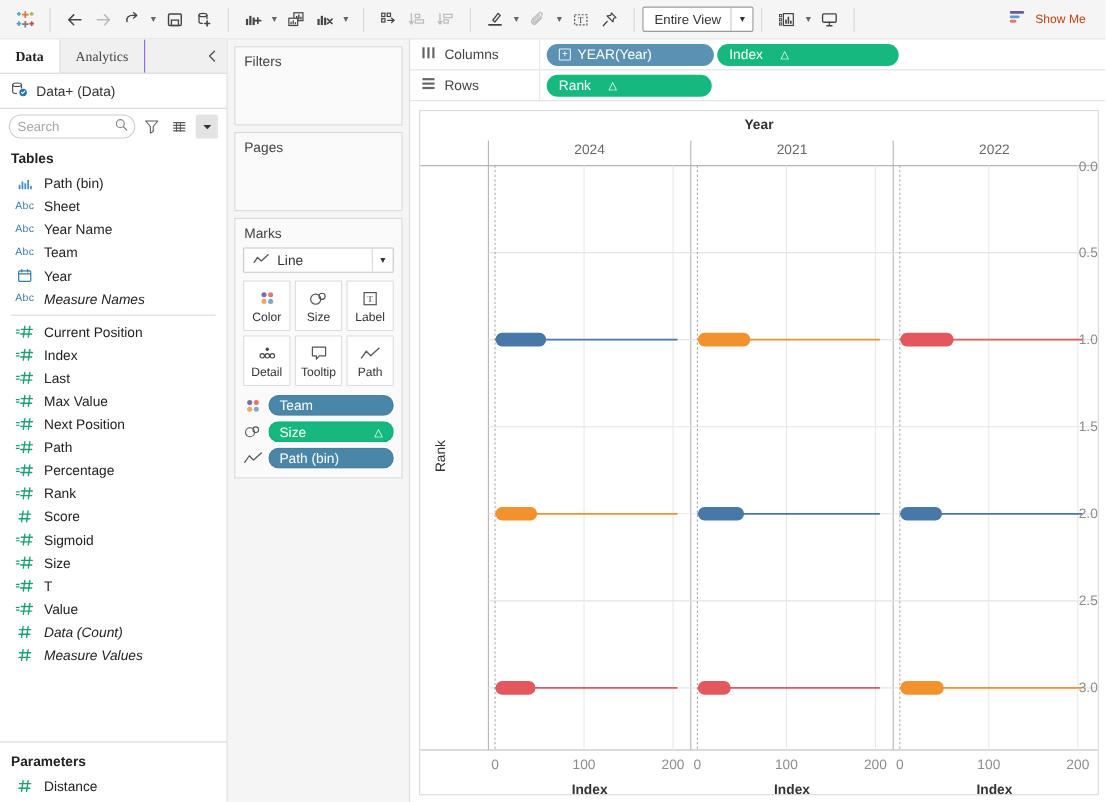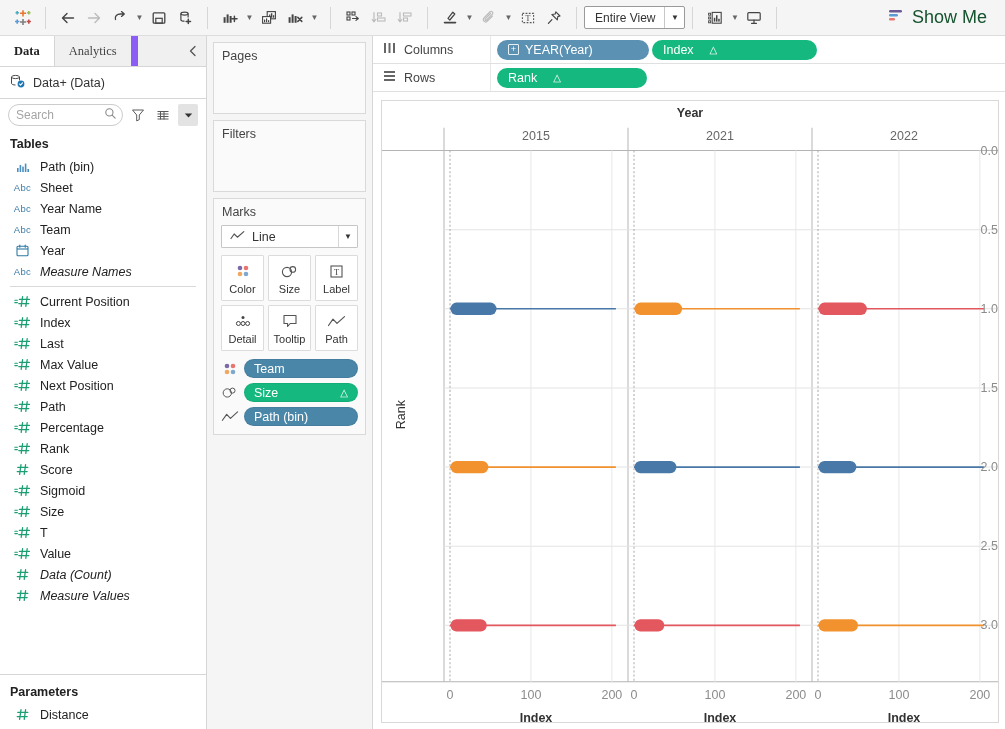--- a/index.html
+++ b/index.html
@@ -38,32 +38,32 @@
   .viewsel {
     height: 23px; border: 1px solid #9a9a9a; background:#fff; border-radius: 2px;
     display:flex; align-items:center; font-size: 12px; color:#333; cursor:pointer;
     margin: 0 4px;
   }
   .viewsel .vs-label { padding: 0 9px 0 10px; white-space: nowrap; }
   .viewsel .vs-arrow { width: 20px; height: 21px; border-left: 1px solid #c8c8c8;
     display:flex; align-items:center; justify-content:center; font-size: 8px; color:#333; }
   .showme {
     margin-left: auto; display: flex; align-items: center; gap: 7px;
-    padding: 3px 10px; border-radius: 2px; cursor: pointer; font-size: 18px; color: #14532d;
+    padding: 3px 10px; border-radius: 2px; cursor: pointer; font-size: 11px; color: #c2410c;
   }
 
   
   .body { flex: 1; display: flex; min-height: 0; }
 
   
   .leftpane { width: 207px; min-width:207px; border-right: 1px solid #d6d6d6; display:flex; flex-direction:column; background:#fff; }
   .lp-tabs { height: 31px; display:flex; align-items:stretch; border-bottom: 1px solid #d6d6d6; background:#f0f0f0; position:relative; }
   .lp-tab { display:flex; align-items:center; justify-content:center; padding: 0 14px; font-size: 12.5px; cursor:pointer; color:#444;font-family:Liberation Serif, serif; }
   .lp-tab.active { background:#fff; font-weight: bold; color:#222; border-right:1px solid #d6d6d6; }
-  .lp-tab:not(.active) { border-right:7px solid #8b5cf6; }
+  .lp-tab:not(.active) { border-right:1px solid #8b5cf6; }
   .lp-collapse { margin-left:auto; display:flex; align-items:center; padding: 0 8px; color:#666; cursor:pointer; font-size: 12px; background:#f0f0f0;}
   .lp-ds { height: 32px; display:flex; align-items:center; gap:7px; padding: 0 9px; border-bottom: 1px solid #d6d6d6; font-size:12.5px; cursor:pointer;}
   .lp-search-row { height: 32px; display:flex; align-items:center; gap:5px; padding: 4px 8px; }
   .lp-search {
     flex:1; height: 22px; border: 1px solid #ccc; background:#fff; border-radius:11px;
     display:flex; align-items:center; padding: 0 5px;
   }
   .lp-search input { border:none; outline:none; width: 100%; font-size: 12px; font-family: inherit; color:#333; background:transparent;}
   .lp-search input::placeholder { color: #a5a5a5; }
   .lp-ico-btn { width:20px; height:22px; display:flex;align-items:center;justify-content:center; color:#5a5a5a; cursor:pointer;}
@@ -641,25 +641,25 @@
                   </g>
                 </svg>
               </span>
               <span class="fi-label">Distance</span>
             </div>
           </div>
       </div>
     </div>
 
     <div class="cards">
+      <div class="card filters">
+        <div class="card-title">Filters</div>
+      </div>
       <div class="card pages">
         <div class="card-title">Pages</div>
-      </div>
-      <div class="card filters">
-        <div class="card-title">Filters</div>
       </div>
       <div class="card marks">
         <div class="card-title">Marks</div>
         <div class="marktype">
           <span class="mt-label">
             <span>
               <svg width="15" height="11" viewBox="0 0 15 11">
                   <path d="M1 8.5L4.2 4 7.4 7.2 13.8 1.6" stroke="#555" stroke-width="1.2" fill="none" stroke-linecap="round" stroke-linejoin="round"></path>
                 </svg>
             </span>
@@ -848,21 +848,21 @@
               <line x1="516.9302325581396" y1="48" x2="516.9302325581396" y2="563" stroke="#e8e8e8" stroke-width="1"></line>
               <line x1="597.8604651162791" y1="48" x2="597.8604651162791" y2="563" stroke="#e8e8e8" stroke-width="1"></line>
               <line x1="436" y1="201.4375" x2="601.9069767441861" y2="201.4375" stroke="#e3575f" stroke-width="1.6"></line>
               <line x1="442.4744186046512" y1="201.4375" x2="478.89302325581394" y2="201.4375" stroke="#e3575f" stroke-width="12" stroke-linecap="round"></line>
               <line x1="436" y1="354.875" x2="601.9069767441861" y2="354.875" stroke="#4878a8" stroke-width="1.6"></line>
               <line x1="442.4744186046512" y1="354.875" x2="468.37209302325584" y2="354.875" stroke="#4878a8" stroke-width="12" stroke-linecap="round"></line>
               <line x1="436" y1="508.3125" x2="601.9069767441861" y2="508.3125" stroke="#f2922e" stroke-width="1.6"></line>
               <line x1="442.4744186046512" y1="508.3125" x2="469.9906976744186" y2="508.3125" stroke="#f2922e" stroke-width="12" stroke-linecap="round"></line>
             </svg>
           <div id="chart-overlay" style="position:absolute;inset:0;pointer-events:none;">
-              <div class="yearhdr" style="left: 10.0649%; width: 29.8701%;">2015</div>
+              <div class="yearhdr" style="left: 10.0649%; width: 29.8701%;">2024</div>
               <div class="yearhdr" style="left: 39.9351%; width: 29.8701%;">2021</div>
               <div class="yearhdr" style="left: 69.8052%; width: 29.8701%;">2022</div>
               <div class="xtick" style="left: 11.039%; top: 94.5183%;">0</div>
               <div class="xtick" style="left: 24.177%; top: 94.5183%;">100</div>
               <div class="xtick" style="left: 37.315%; top: 94.5183%;">200</div>
               <div class="xlab" style="left: 25%; top: 98.1728%;">Index</div>
               <div class="xtick" style="left: 40.9091%; top: 94.5183%;">0</div>
               <div class="xtick" style="left: 54.0471%; top: 94.5183%;">100</div>
               <div class="xtick" style="left: 67.1851%; top: 94.5183%;">200</div>
               <div class="xlab" style="left: 54.8701%; top: 98.1728%;">Index</div>

